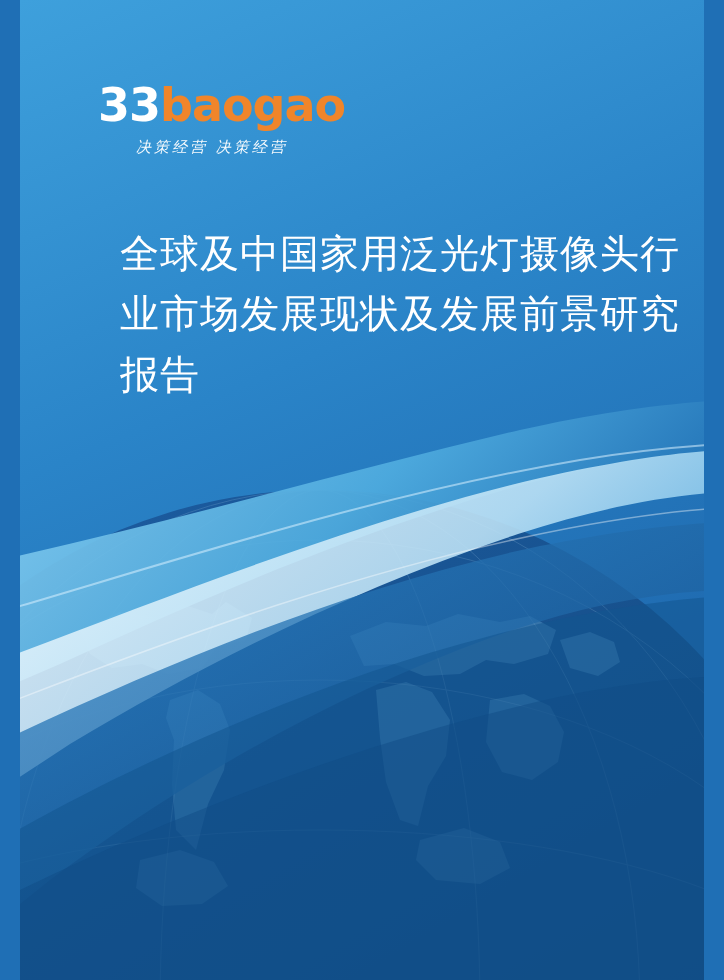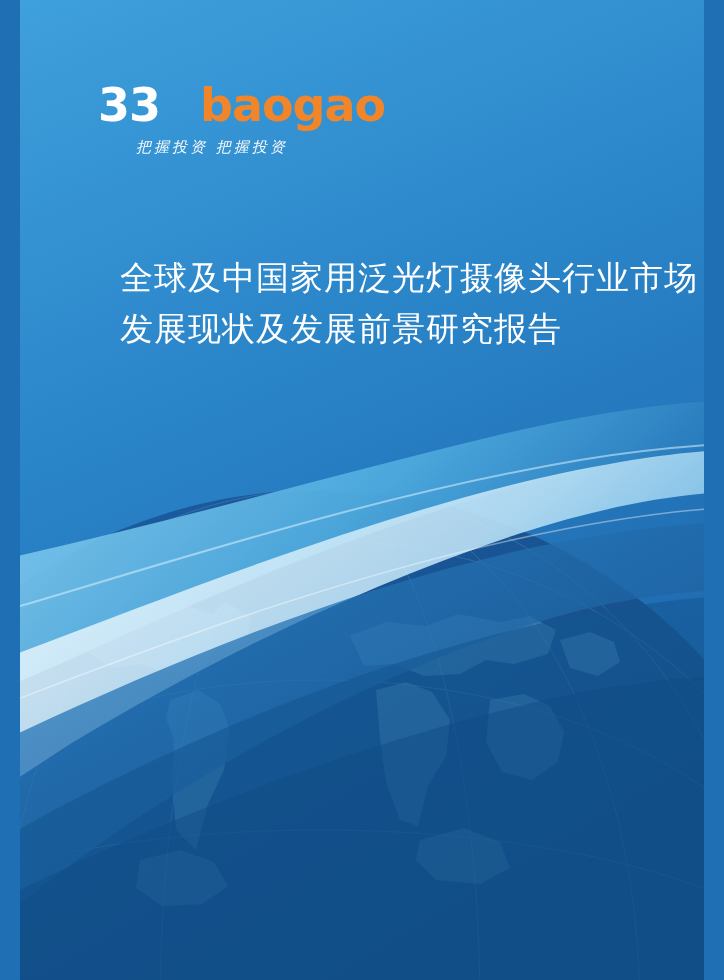--- a/index.html
+++ b/index.html
@@ -51,40 +51,39 @@
     color: #ffffff;
     letter-spacing: -1px;
     line-height: 1;
     white-space: nowrap;
   }
   .logo-text .five {
     color: #ffffff;
   }
   .logo-text .one {
     color: #f0852a;
-    margin-left: 40px;
   }
   .logo-sub {
     margin-top: 10px;
     margin-left: 38px;
     font-family: "DejaVu Sans", sans-serif;
     font-size: 15px;
     color: #ffffff;
     letter-spacing: 3px;
     white-space: nowrap;
     font-style: italic;
     opacity: 0.96;
   }
   .title {
     position: absolute;
     left: 100px;
-    top: 252px;
+    top: 224px;
     width: 580px;
     font-family: "DejaVu Sans", sans-serif;
-    font-size: 33px;
+    font-size: 39px;
     line-height: 1.55;
     color: #ffffff;
     letter-spacing: 1px;
     font-weight: normal;
   }
 </style>
 </head>
 <body>
 
 <div class="page">
@@ -157,19 +156,19 @@
 
         <path d="M-20 900 C 140 820, 320 750, 500 706 C 580 686, 650 678, 704 676 L 704 980 L -20 980 Z" fill="#0f4c86" opacity="0.5"></path>
 
         <path d="M-20 612 C 170 556, 360 494, 560 460 C 620 450, 670 446, 704 444" fill="none" stroke="#d8f0ff" stroke-width="2" opacity="0.55"></path>
         <path d="M-20 706 C 160 636, 350 566, 550 528 C 615 516, 665 510, 704 508" fill="none" stroke="#ffffff" stroke-width="1.5" opacity="0.4"></path>
       </svg>
     </div>
 
     <div class="logo">
       <div class="logo-text"><span class="five">33</span><span class="one">baogao</span></div>
-      <div class="logo-sub">把握投资 把握投资</div>
+      <div class="logo-sub">决策经营 决策经营</div>
     </div>
 
     <div class="title">全球及中国家用泛光灯摄像头行业市场发展现状及发展前景研究报告</div>
 
   </div>
 </div>
 
 </body></html>

